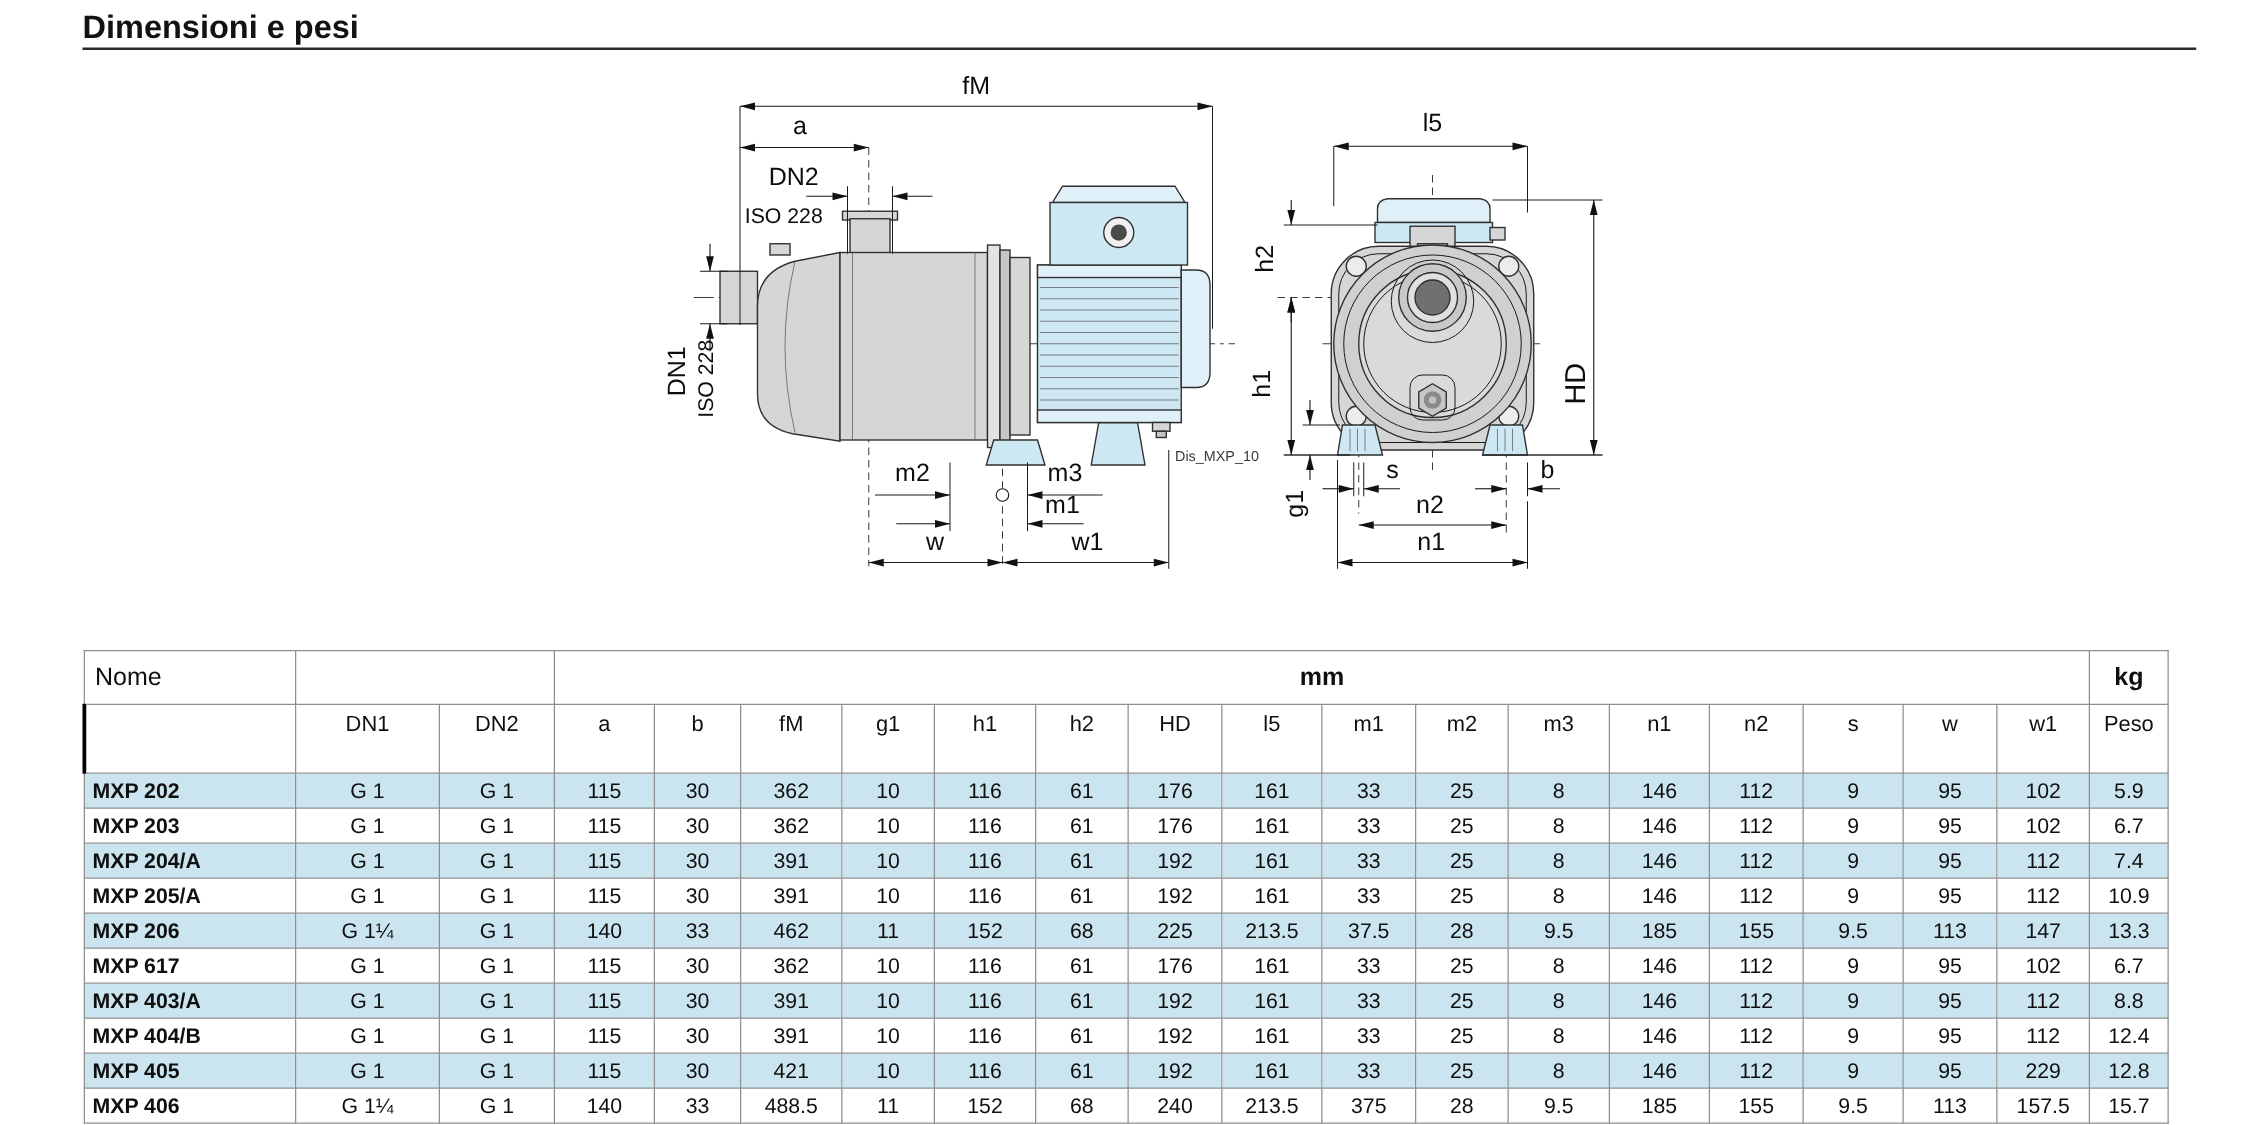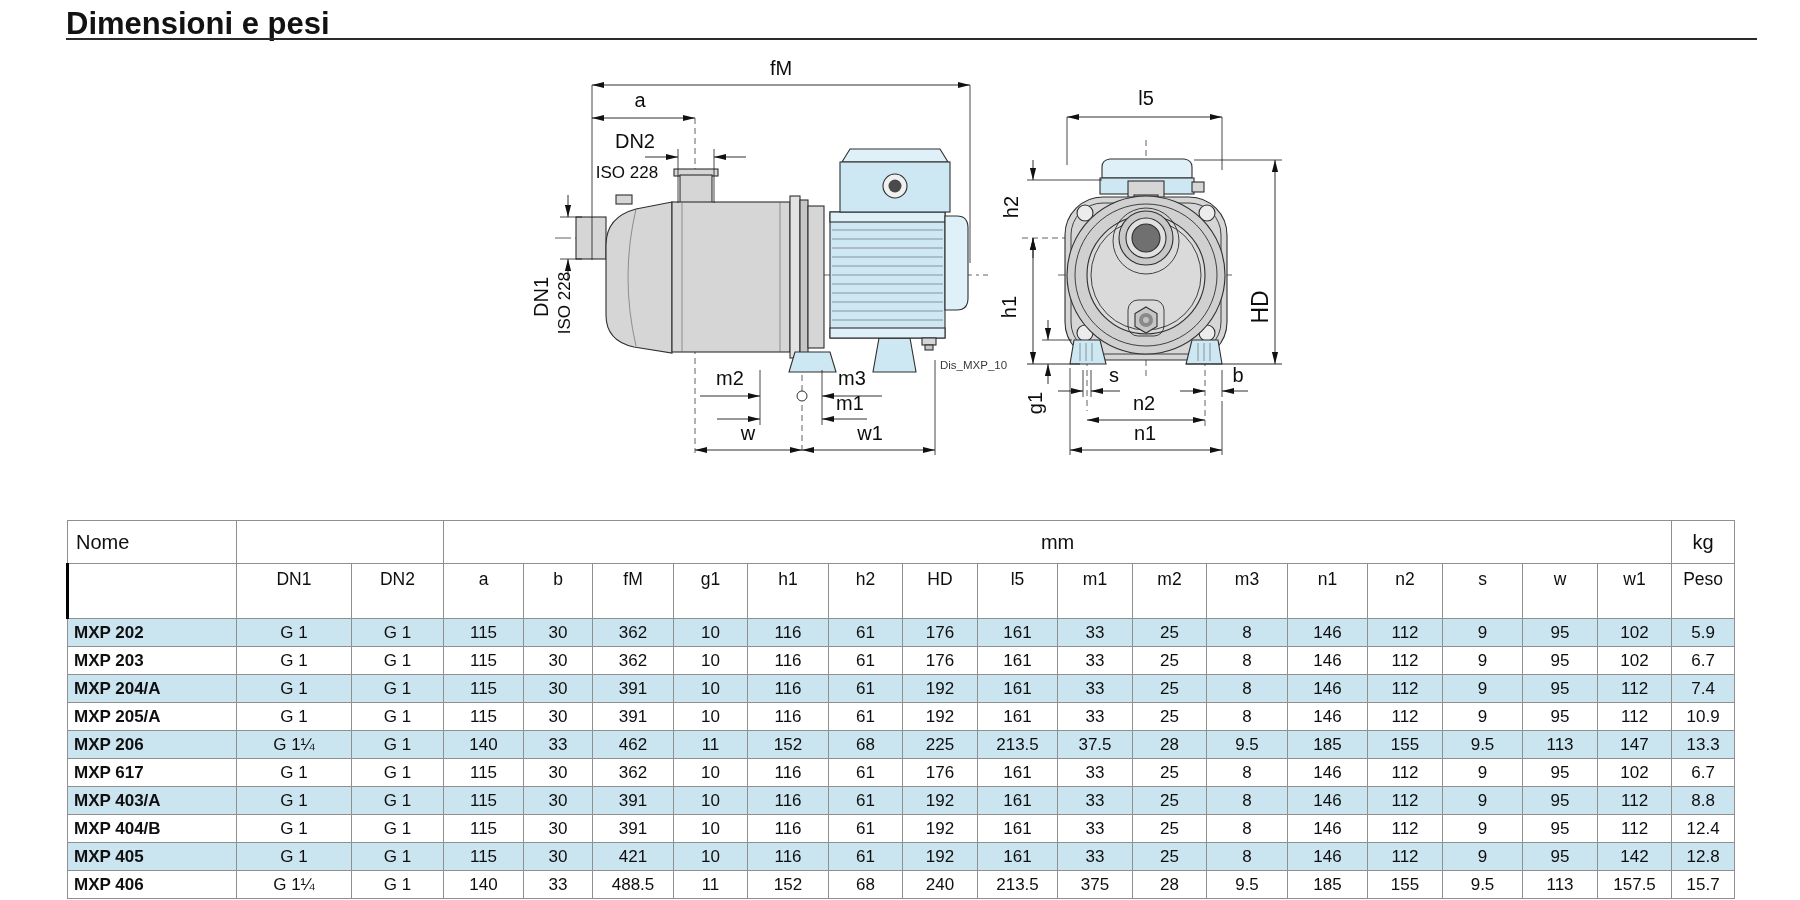--- a/index.html
+++ b/index.html
@@ -1,18 +1,18 @@
 <!DOCTYPE html>
 <html><head>
 <meta charset="utf-8">
 <style>
   html,body{margin:0;padding:0;background:#fff;}
   .page{position:relative;width:1800px;height:900px;background:#ffffff;
         font-family:"Liberation Sans",sans-serif;overflow:hidden;color:#111;}
-  .title{position:absolute;left:66px;top:6px;font-size:31px;font-weight:bold;color:#121212;}
+  .title{position:absolute;left:66px;top:6px;font-size:26px;font-weight:bold;color:#121212;}
   .rule{position:absolute;left:66px;top:38px;width:1691px;height:2px;background:#2b2b2b;}
   .drawing{position:absolute;left:430px;top:45px;width:900px;height:420px;}
 
   
   .part{stroke:#2f2f2f;stroke-width:1.1;}
   .g1f{fill:#d6d6d6;} .g2f{fill:#e3e3e3;} .g3f{fill:#c6c6c6;}
   .blu{fill:#cde8f3;} .blu2{fill:#dff0f8;}
   .dim{stroke:#1a1a1a;stroke-width:0.9;fill:none;}
   .ext{stroke:#1a1a1a;stroke-width:0.8;fill:none;}
   .cl{stroke:#3a3a3a;stroke-width:0.8;fill:none;stroke-dasharray:16 4 3 4;}
@@ -22,21 +22,21 @@
   .lbl-s{font-size:17px;fill:#0d0d0d;text-anchor:middle;}
   .cap{font-size:11.5px;fill:#3a3a3a;text-anchor:start;}
 
   
   .dimtable{position:absolute;left:66px;top:520px;width:1667px;border-collapse:collapse;
             table-layout:fixed;font-size:17px;color:#0f0f0f;border:1.5px solid #5a5a5a;}
   .dimtable th,.dimtable td{border:1px solid #8f8f8f;overflow:hidden;white-space:nowrap;}
   .dimtable th{font-weight:normal;margin-top:48px;}
   .dimtable tr.r1 th{height:40px;font-size:20px;vertical-align:middle;}
   .dimtable th.nome{text-align:left;padding-left:8px;}
-  .dimtable th.unit{font-weight:normal;font-size:19px;}
+  .dimtable th.unit{font-weight:bold;font-size:19px;}
   .dimtable tr.r2 th{height:48px;vertical-align:top;padding-top:5px;text-align:center;font-size:17.5px;}
   .dimtable tr.r2 th.corner2{border-left:3px solid #000;}
   .dimtable tbody td{height:27px;text-align:center;padding:0;}
   .dimtable tbody td.name{text-align:left;padding-left:6px;font-weight:bold;margin-top:24px;}
   .dimtable tbody tr.hl{background:#cbe5f0;}
 </style>
 </head>
 <body>
 
 <div class="page">
@@ -457,21 +457,21 @@
           <td>61</td>
           <td>192</td>
           <td>161</td>
           <td>33</td>
           <td>25</td>
           <td>8</td>
           <td>146</td>
           <td>112</td>
           <td>9</td>
           <td>95</td>
-          <td>142</td>
+          <td>229</td>
           <td>12.8</td>
         </tr>
         <tr>
           <td class="name">MXP 406</td>
           <td>G 1¼</td>
           <td>G 1</td>
           <td>140</td>
           <td>33</td>
           <td>488.5</td>
           <td>11</td>

